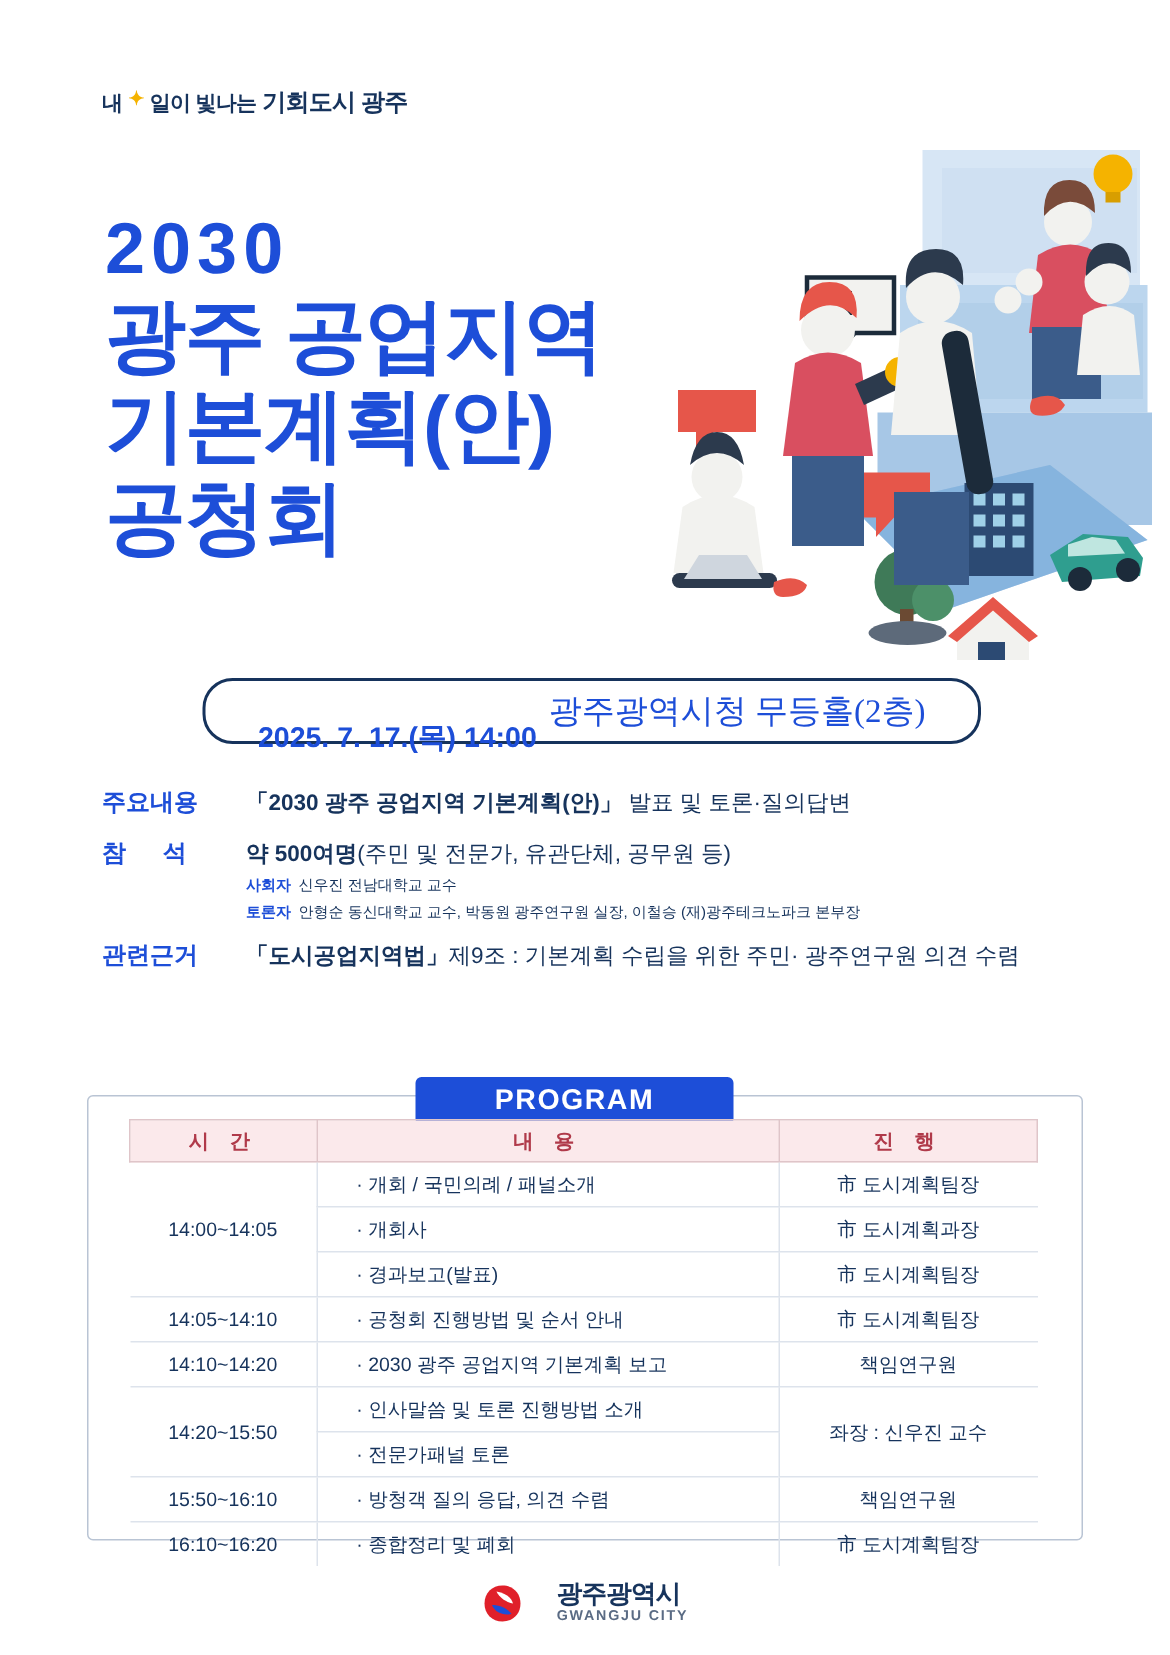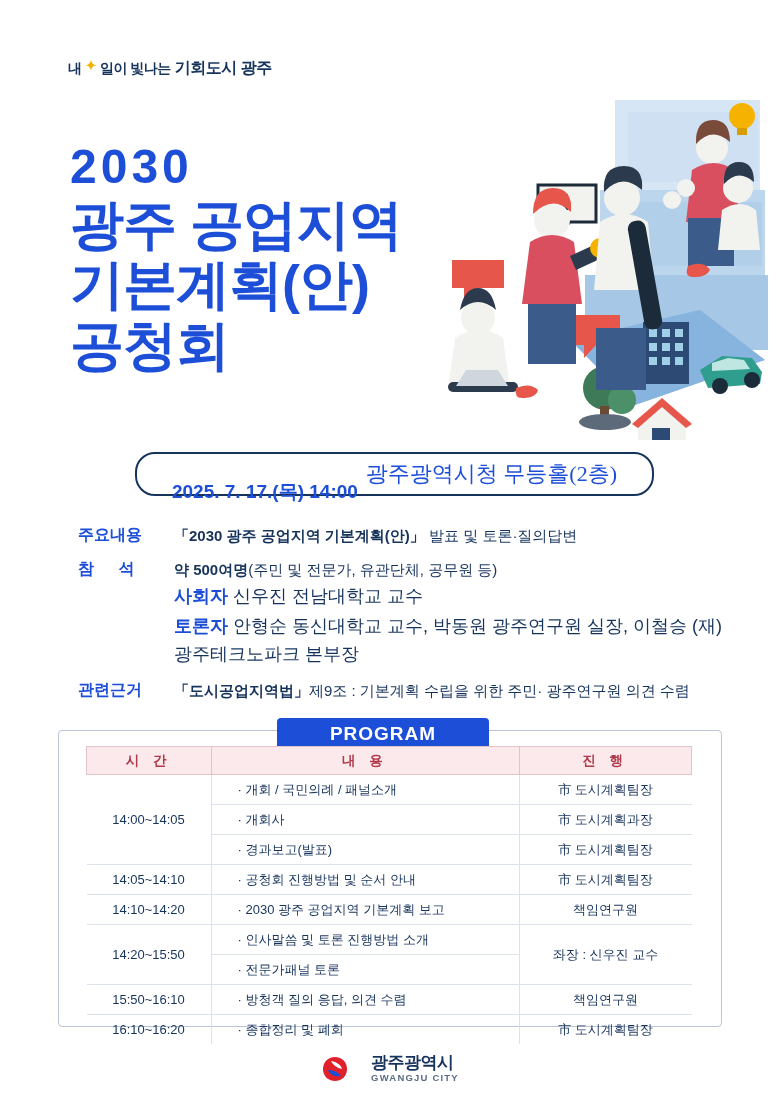--- a/index.html
+++ b/index.html
@@ -101,21 +101,21 @@
   }
   .datebar .place {
     color: #1d4ed8;
     font-size: 22px;
     font-family: Liberation Serif, serif;
   }
 
   
   .info {
     position: absolute;
-    left: 78px;
+    left: 68px;
     top: 525px;
     width: 650px;
     font-size: 15px;
   }
   .info-row {
     display: flex;
     align-items: flex-start;
     margin-bottom: 11px;
   }
   .info-label {
@@ -131,21 +131,21 @@
   }
   .info-body {
     flex: 1;
     color: #16335c;
     line-height: 1.5;
   }
   .info-body .b {
     font-weight: bold;
   }
   .sub-line {
-    font-size: 18px;
+    font-size: 10px;
     margin-top: 2px;
     line-height: 1.55;
   }
   .sub-tag {
     color: #1d4ed8;
     font-weight: bold;
     margin-right: 5px;
   }
 
   

